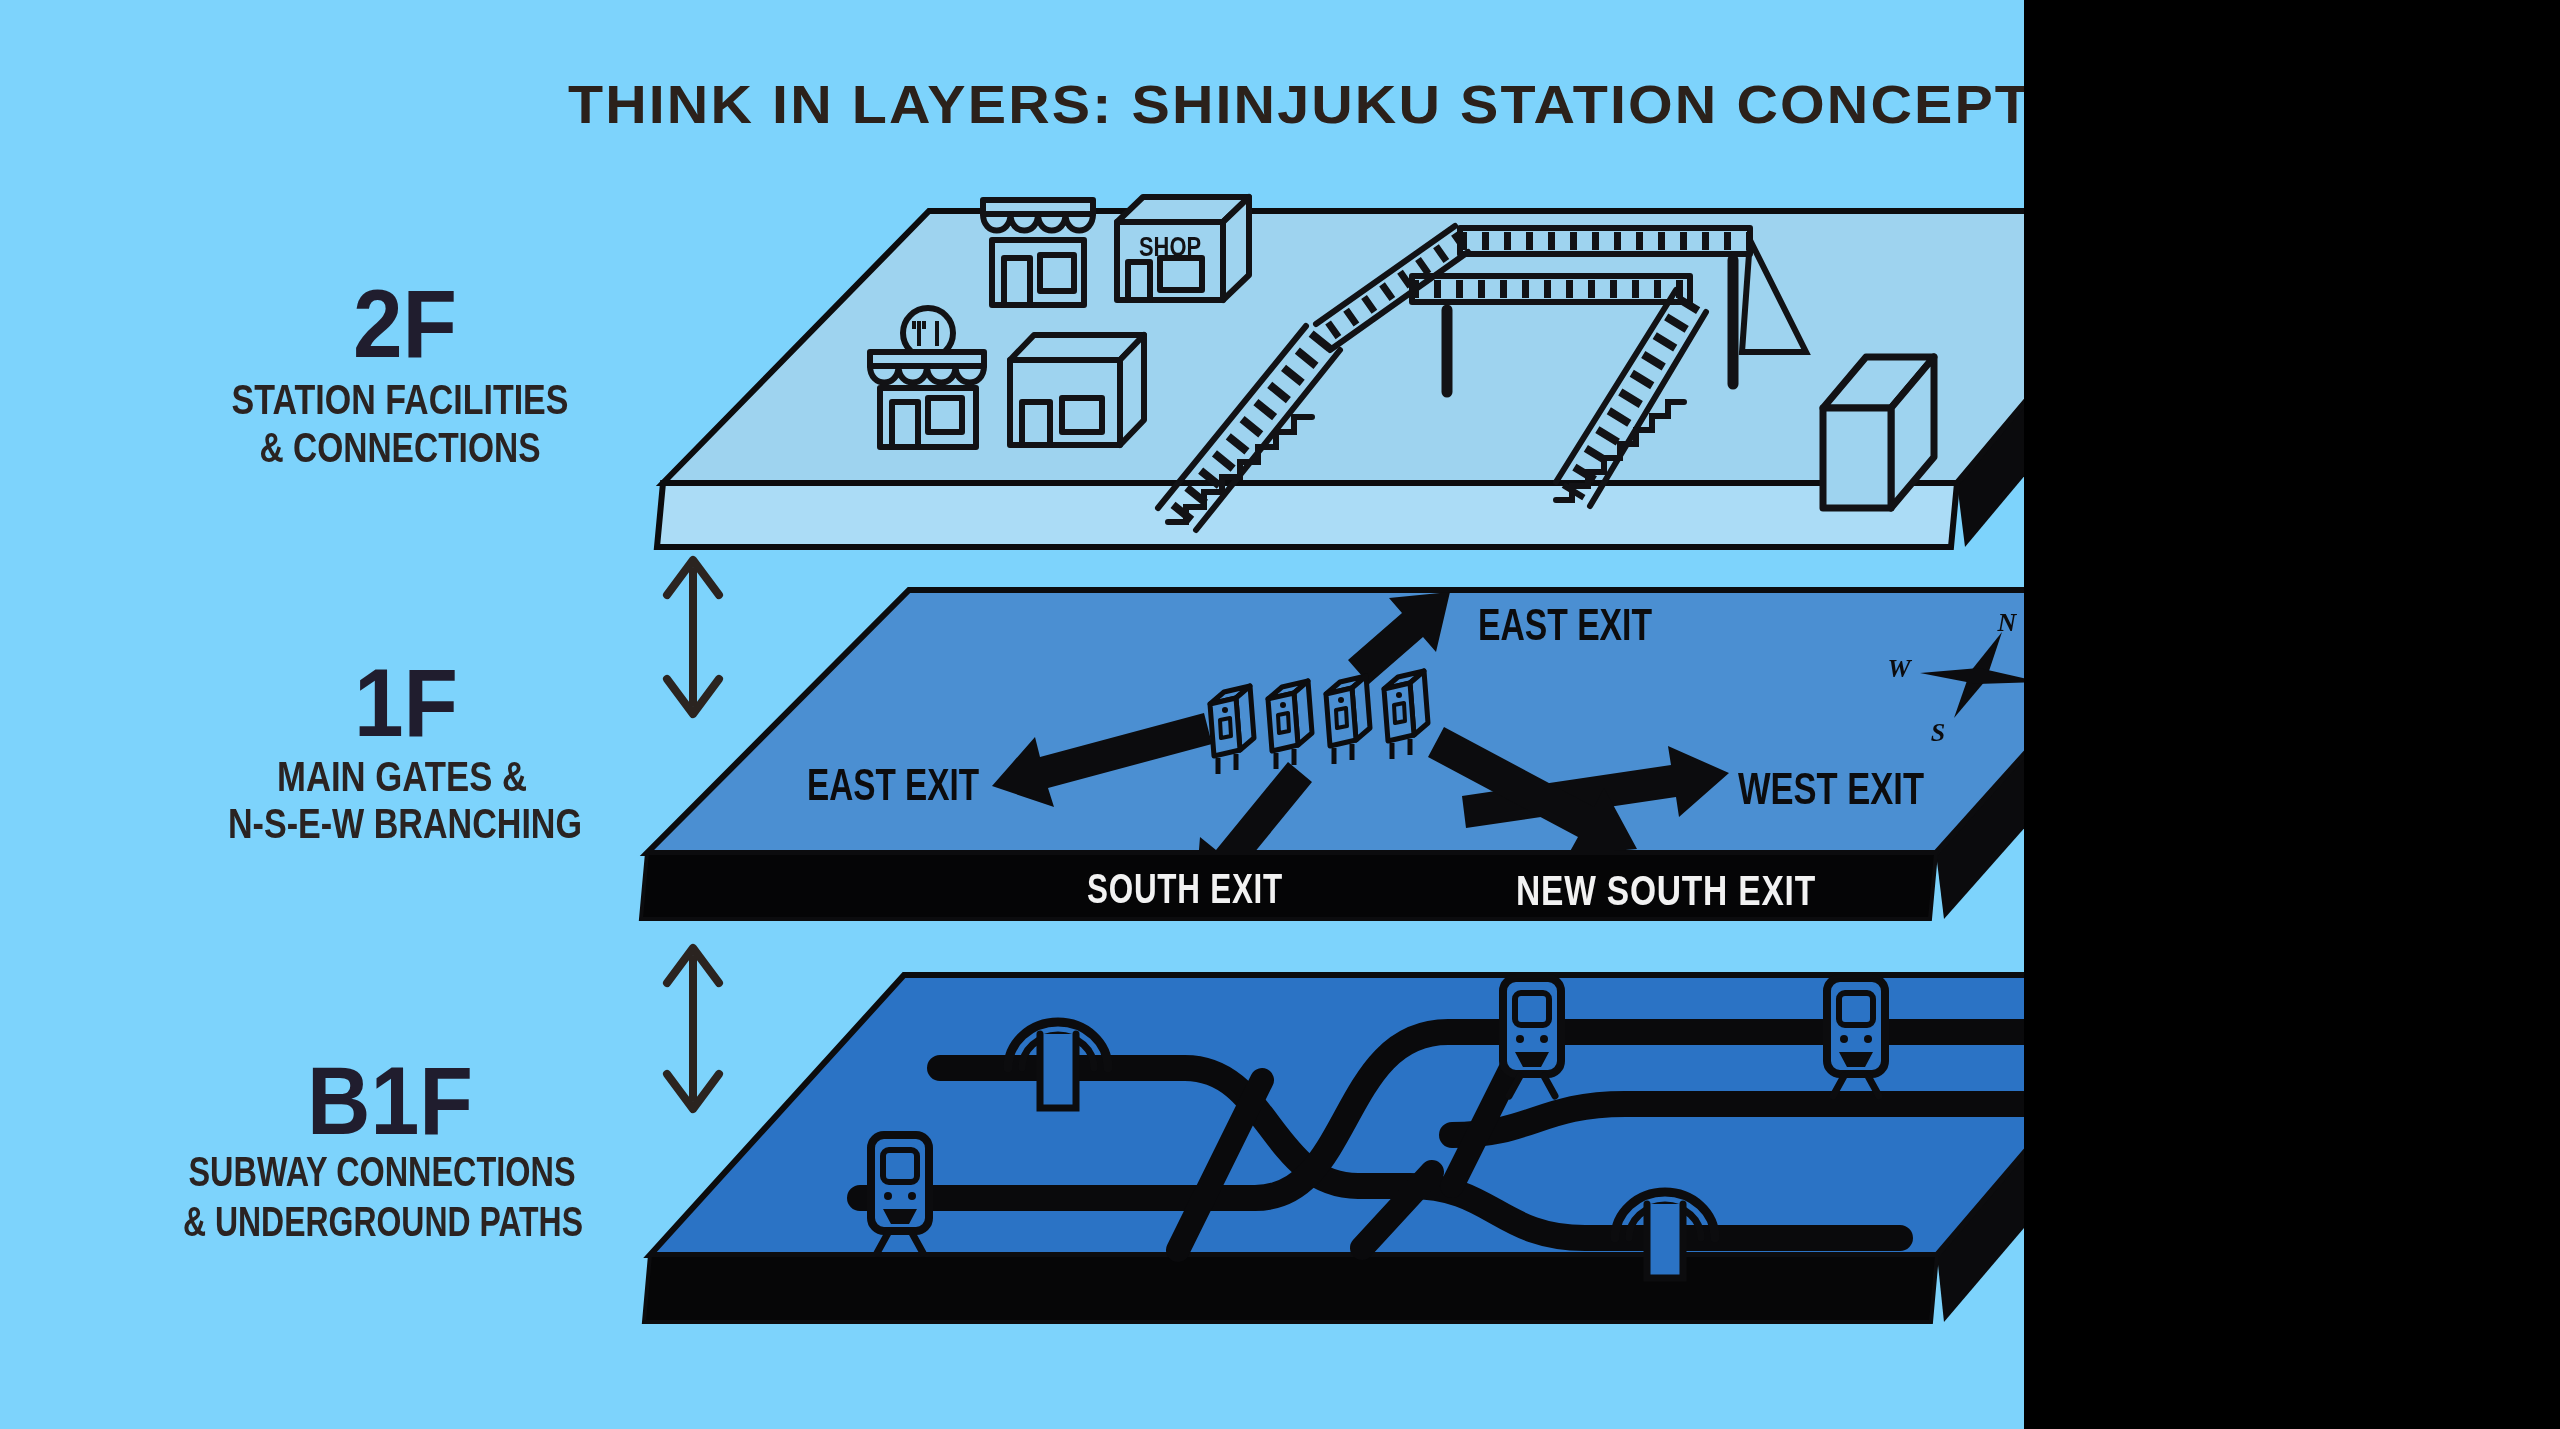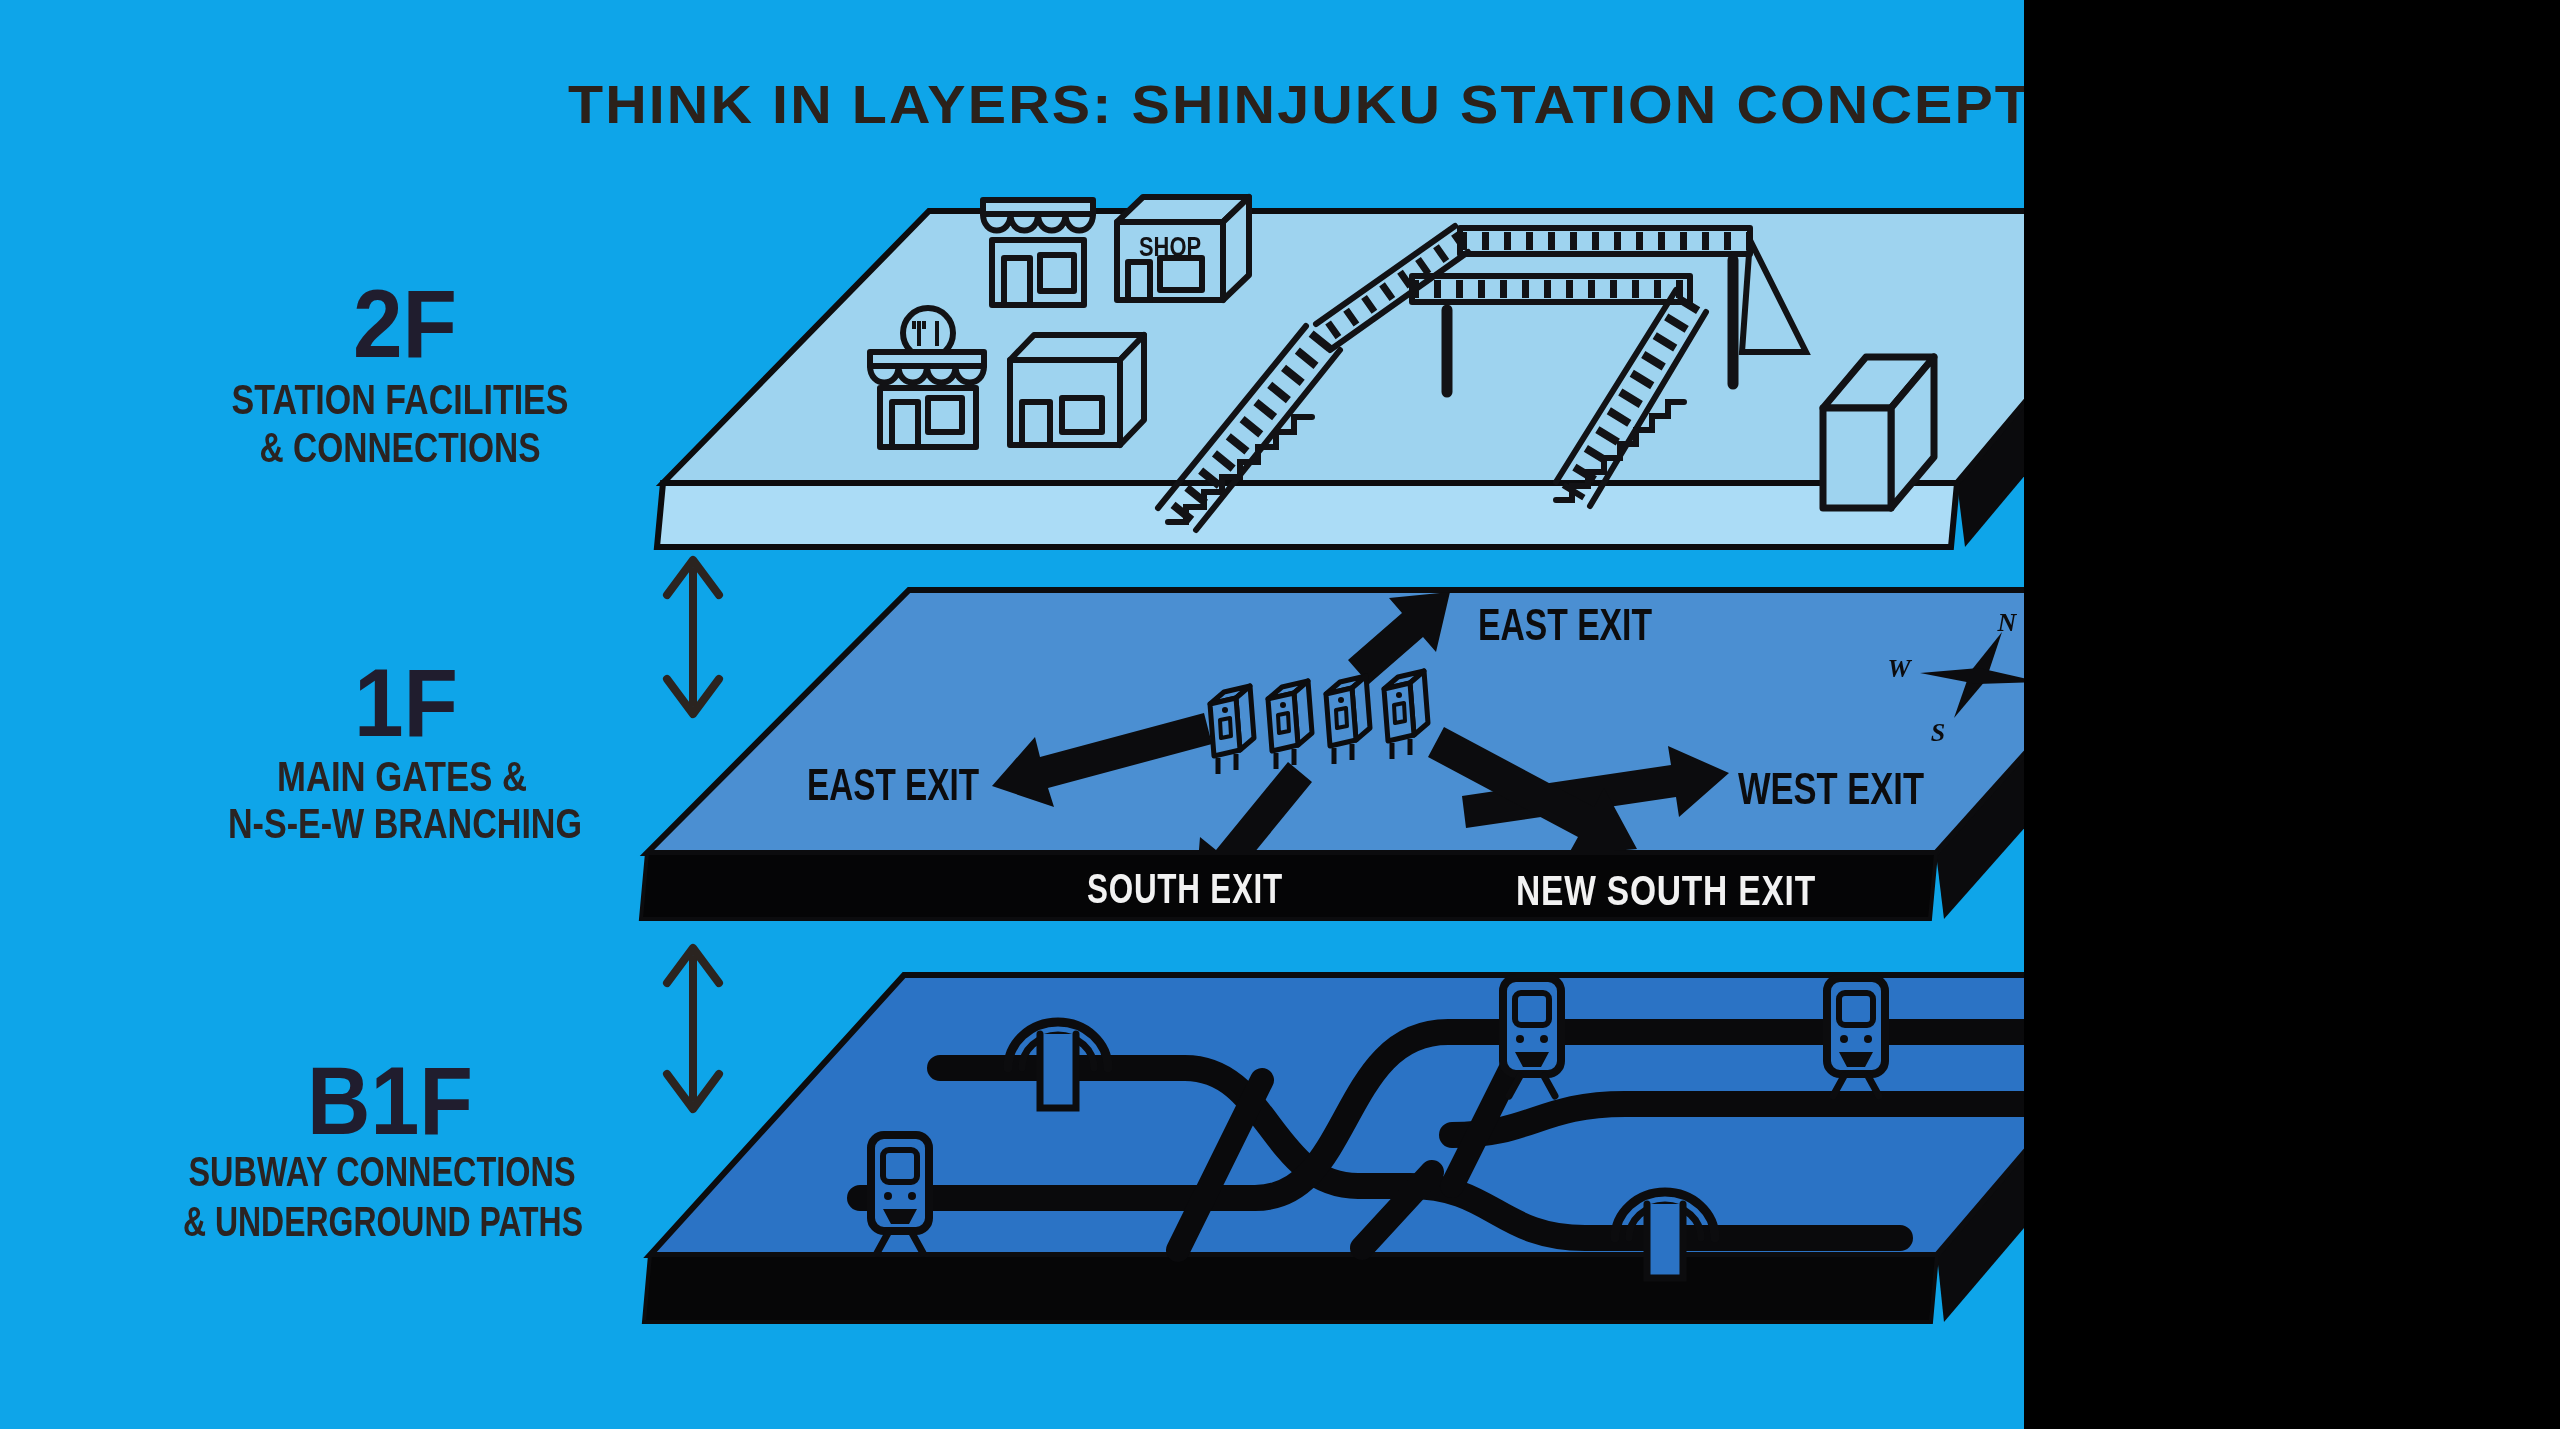--- a/index.html
+++ b/index.html
@@ -1,16 +1,16 @@
 <!DOCTYPE html>
 <html><head>
 <meta charset="utf-8">
 <style>
   html,body{margin:0;padding:0;background:#000;width:100%;height:100%;}
-  .stage{width:2024px;height:1429px;background:#0ea5e9;position:relative;overflow:hidden;}
+  .stage{width:2024px;height:1429px;background:#7dd3fc;position:relative;overflow:hidden;}
   svg{display:block;}
   text{font-family:"Liberation Sans","DejaVu Sans",sans-serif;font-weight:bold;}
   .title-text{letter-spacing:2px;}
   .compass-letter{font-family:"Liberation Serif","DejaVu Serif",serif;font-style:italic;font-weight:bold;font-size:26px;}
   .exit-label{font-size:44px;}
   .band-label{font-size:42px;letter-spacing:1px;}
   .floor-big{font-size:96px;}
   .floor-sub{font-size:42px;}
   .shop-sign{font-size:27px;}
 </style>

